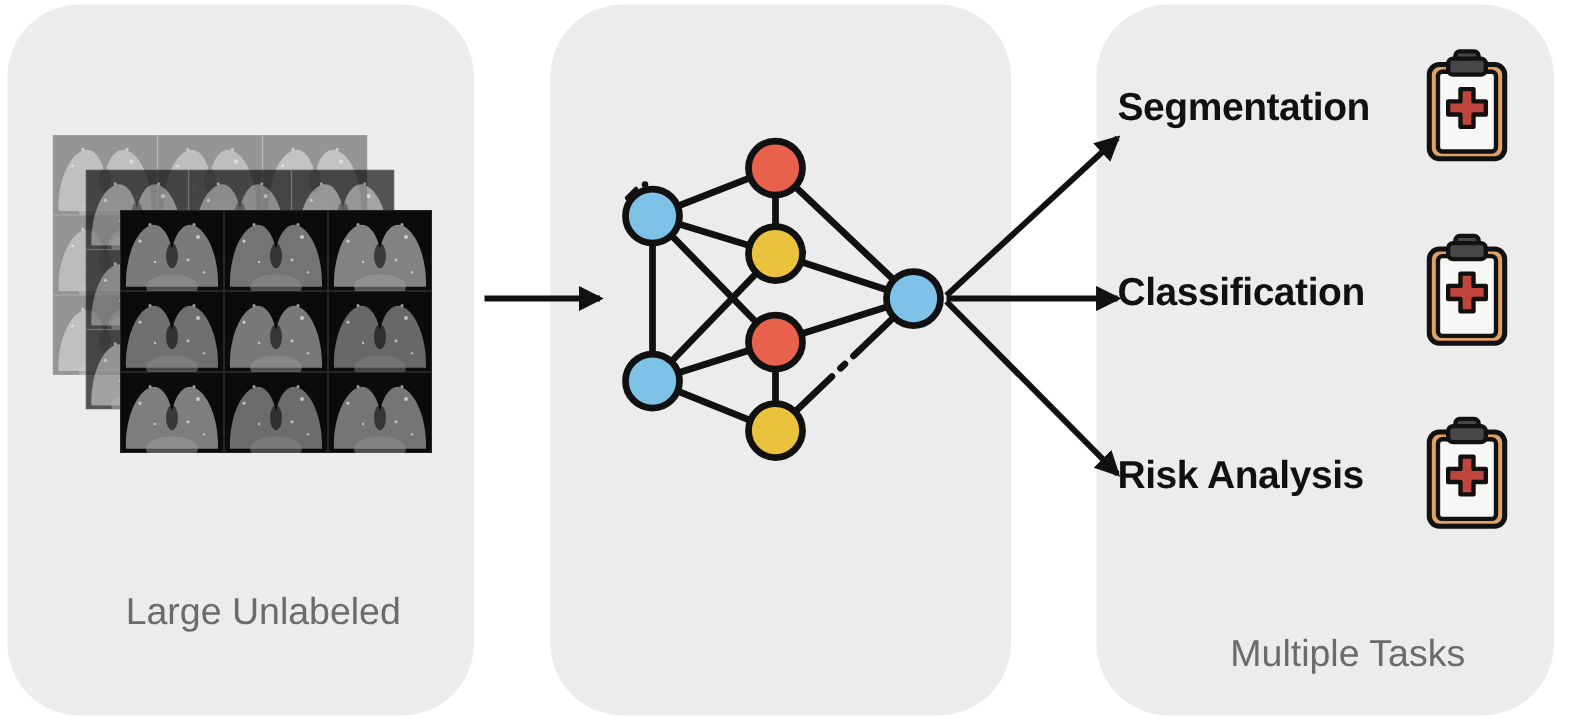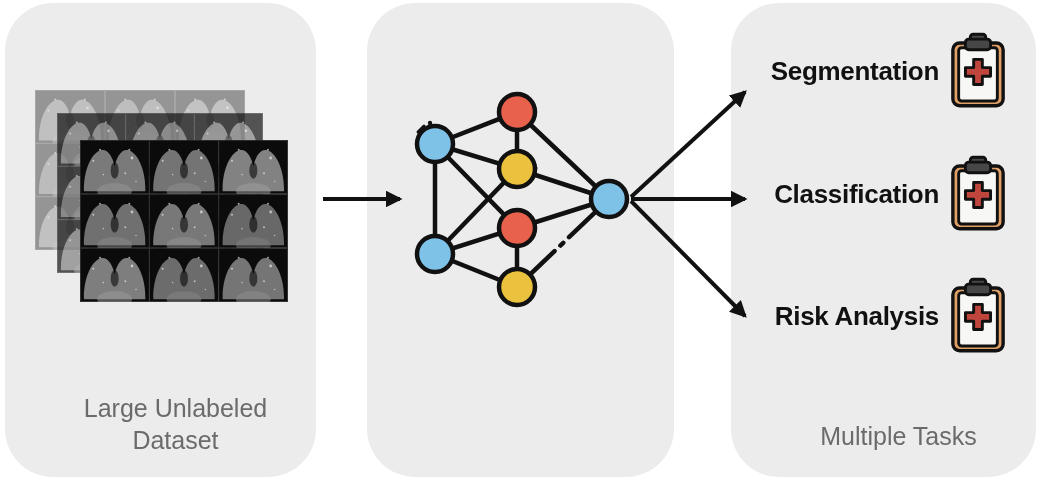--- a/index.html
+++ b/index.html
@@ -28,21 +28,21 @@
   .fill-blue{fill:var(--node_blue,#7FC2E8);}
   .fill-red{fill:var(--node_red,#E8614C);}
   .fill-yellow{fill:var(--node_yellow,#EAC23E);}
   .nn-mark{stroke:var(--outline,#111);stroke-width:3;stroke-linecap:round;}
   .nn-dot{fill:var(--outline,#111);}
 
   .arrows-svg{position:absolute;left:0;top:0;width:1046px;height:482px;pointer-events:none;}
   .arrow-line{stroke:var(--arrow,#111);stroke-width:4;fill:none;}
 
   .task-row{position:absolute;left:745px;width:262px;height:80px;display:flex;
-            align-items:center;justify-content:flex-end;gap:10px;}
+            align-items:center;justify-content:space-between;gap:10px;}
   .task-row-1{top:31px;} .task-row-2{top:154px;} .task-row-3{top:276px;}
   .task-label{font-size:26px;font-weight:700;color:var(--task_text,#111);letter-spacing:-.3px;white-space:nowrap;}
   .clip-svg{width:58px;height:78px;flex:0 0 auto;}
   .cb-board{fill:var(--clipboard_board,#E0A066);stroke:var(--outline,#111);stroke-width:3.5;}
   .cb-clip{fill:var(--clipboard_clip,#474747);stroke:var(--outline,#111);stroke-width:3;}
   .cb-paper{fill:var(--clipboard_paper,#F7F7F6);stroke:var(--outline,#111);stroke-width:3;}
   .cb-cross{fill:var(--clipboard_cross,#C0453C);stroke:var(--outline,#111);stroke-width:3;stroke-linejoin:round;}
 </style>
 </head>
 <body>
@@ -164,17 +164,16 @@
   </div>
   <div class="task-row task-row-3">
     <span class="task-label">Risk Analysis</span>
     <svg class="clip-svg" viewBox="0 0 60 80">
       <use href="#clipboard"></use>
     </svg>
   </div>
 
   <div class="panel-caption cap-dataset">
     <div>Large Unlabeled</div>
-    <div>Dataset</div>
   </div>
   <div class="panel-caption cap-tasks">Multiple Tasks</div>
 
 </div>
 
 </body></html>

